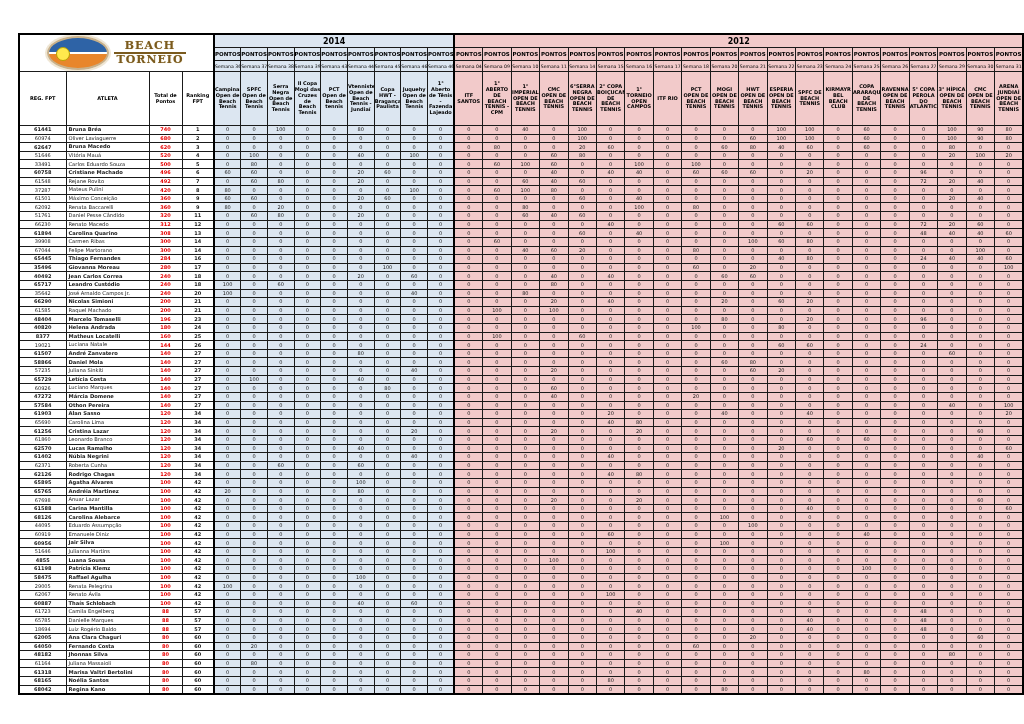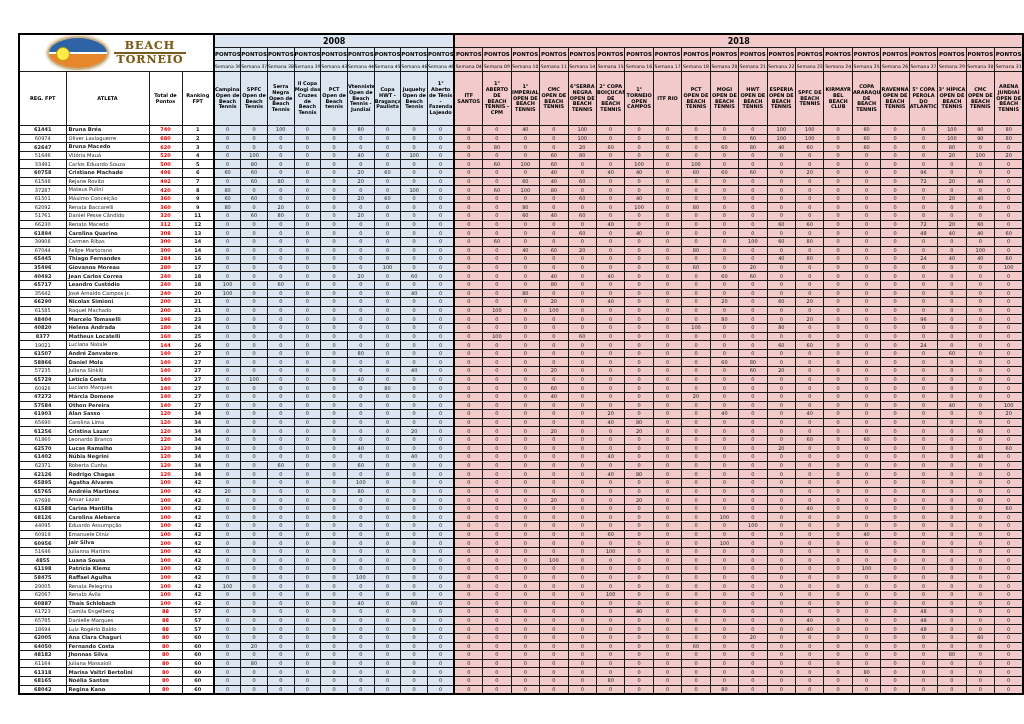--- a/index.html
+++ b/index.html
@@ -82,22 +82,22 @@
           <div class="logoWrap">
             <div class="badge">
                 <div class="ball"></div>
               </div>
             <div class="logoTxt">
               <div>BEACH</div>
               <div>TORNEIO</div>
             </div>
           </div>
         </td>
-        <td class="y17 thickL" id="year17" colspan="9">2008</td>
-        <td class="y18 thickL" id="year18" colspan="20">2018</td>
+        <td class="y17 thickL" id="year17" colspan="9">2014</td>
+        <td class="y18 thickL" id="year18" colspan="20">2012</td>
       </tr>
       <tr class="pontosRow" id="pontosRow">
           <td class="y17 thickL">PONTOS</td>
           <td class="y17">PONTOS</td>
           <td class="y17">PONTOS</td>
           <td class="y17">PONTOS</td>
           <td class="y17">PONTOS</td>
           <td class="y17">PONTOS</td>
           <td class="y17">PONTOS</td>
           <td class="y17">PONTOS</td>

